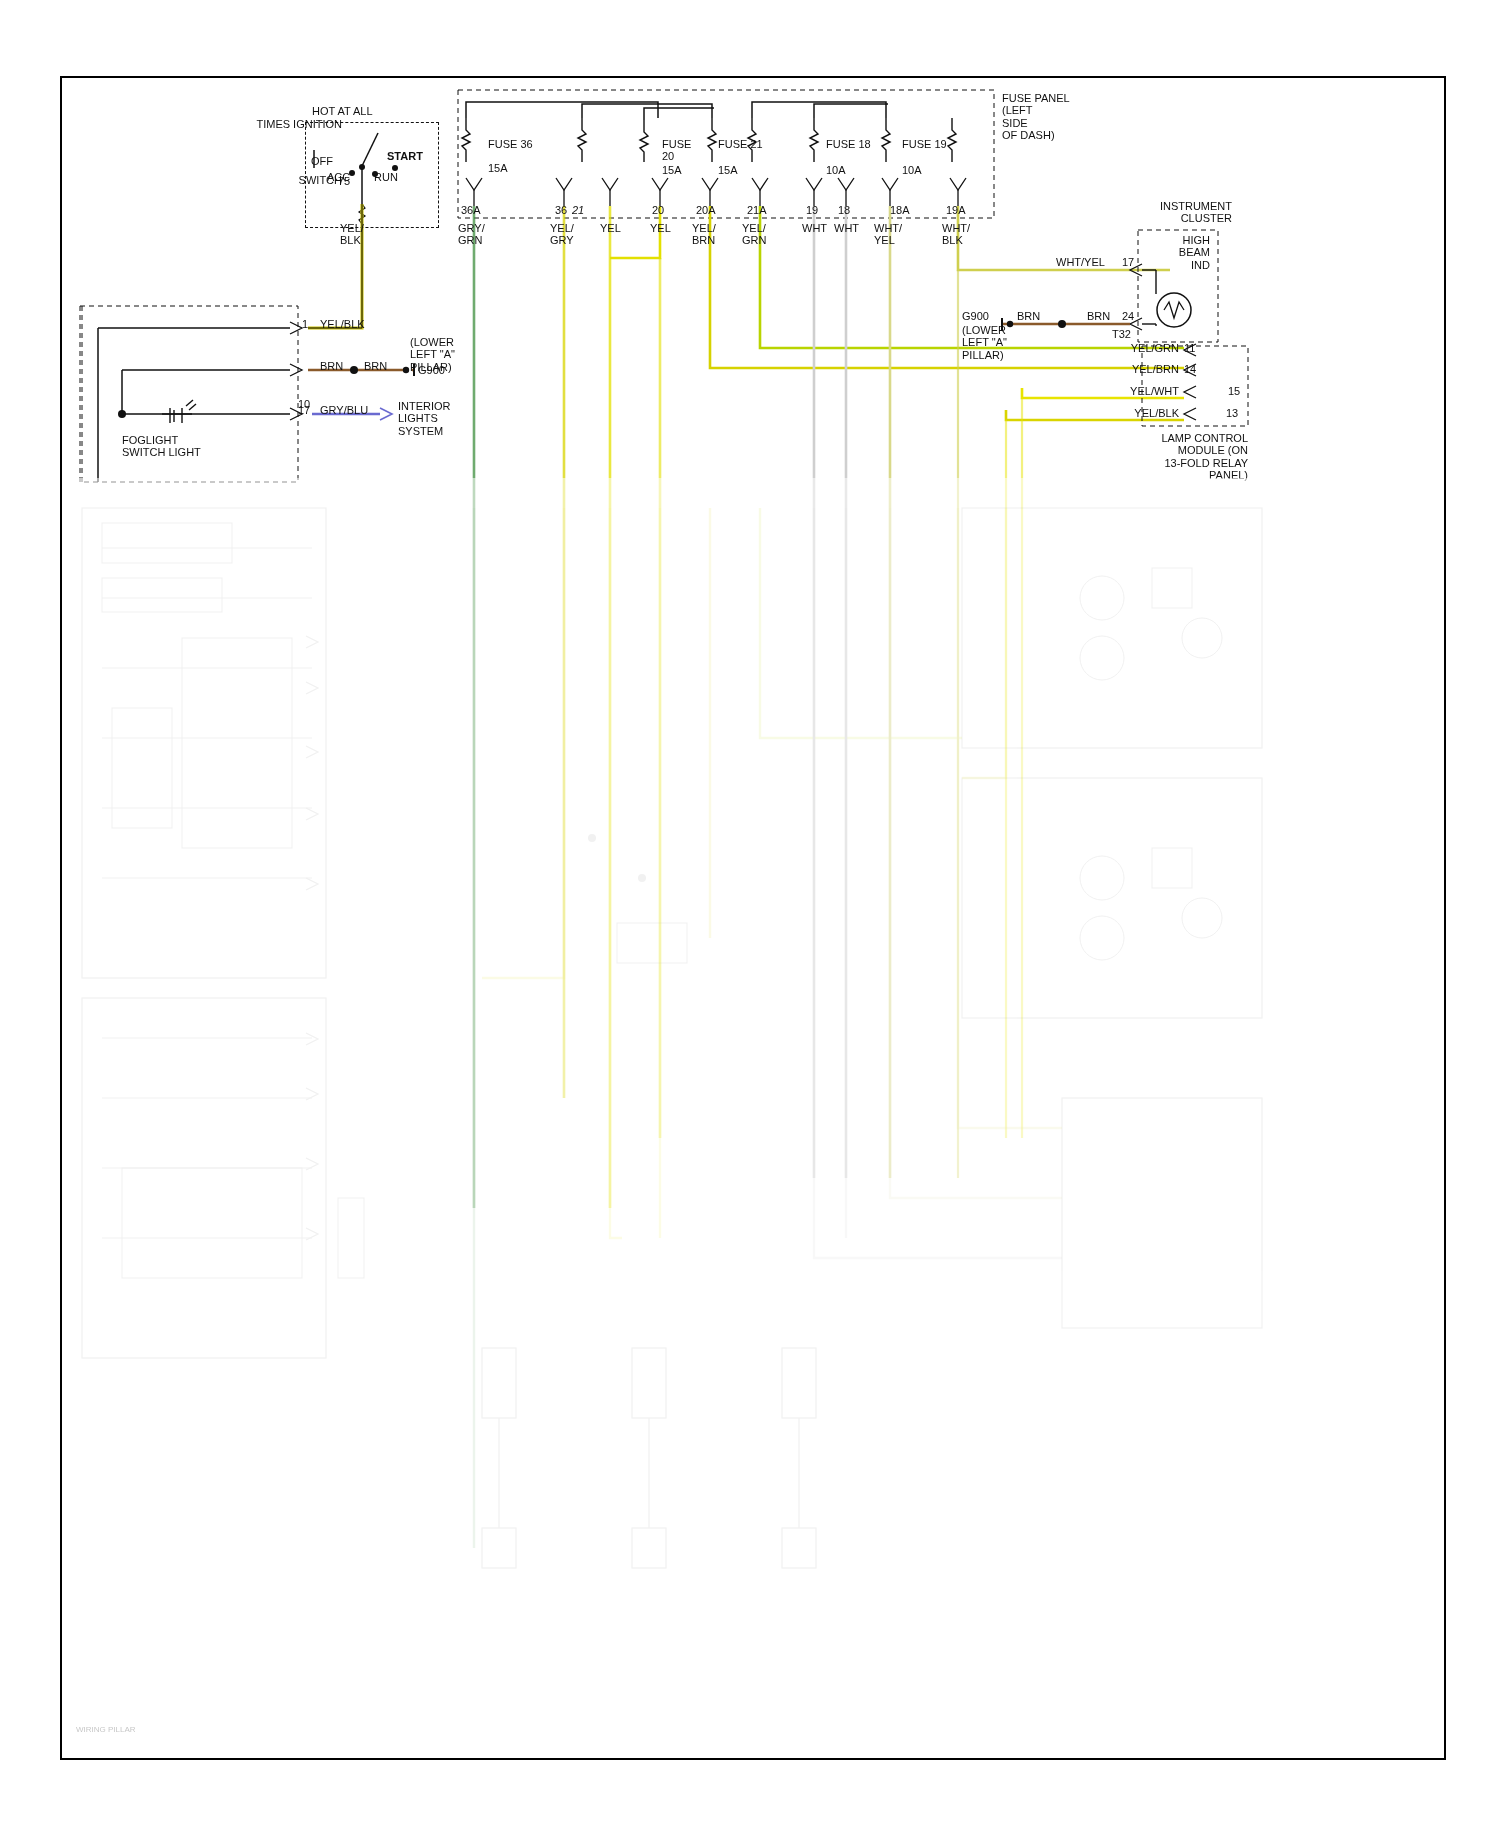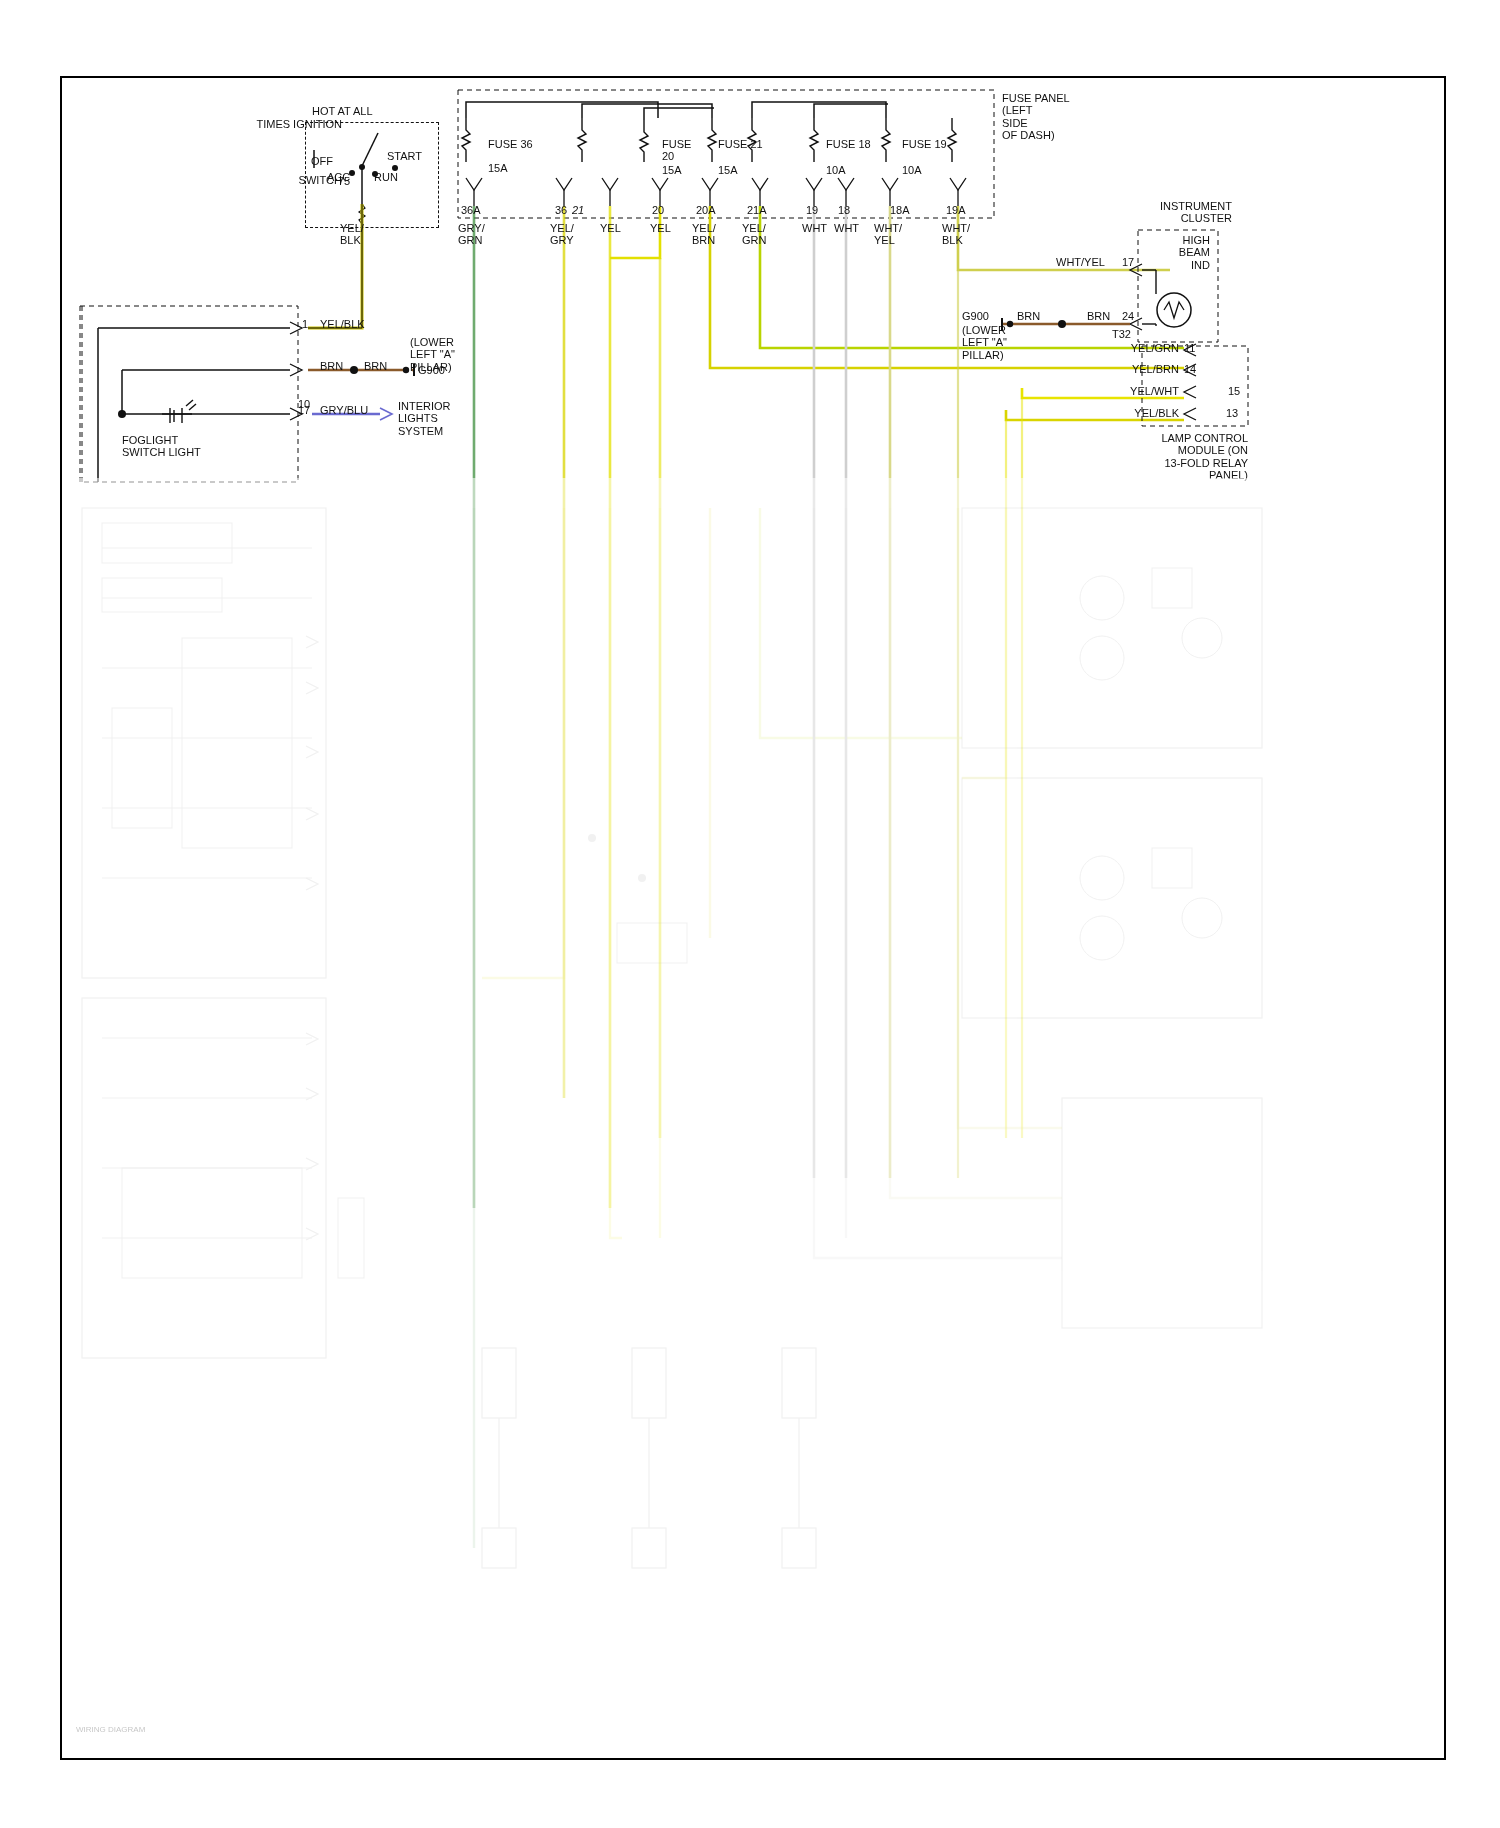--- a/index.html
+++ b/index.html
@@ -23,21 +23,21 @@
   <div id="sheet">
 
     <div class="lbl r" style="left:100px;top:40px;width:180px;">TIMES IGNITION</div>
     <div class="lbl r" style="left:100px;top:53px;width:180px;margin-top:43px;">SWITCH</div>
     <div class="lbl" style="left:250px;top:27px;">HOT AT ALL</div>
 
     <div class="dash-box" style="left:243px;top:44px;width:132px;height:104px;"></div>
     <div class="lbl" style="left:249px;top:77px;">OFF</div>
     <div class="lbl" style="left:265px;top:93px;">ACC</div>
     <div class="lbl" style="left:312px;top:93px;">RUN</div>
-    <div class="lbl" style="left:325px;top:72px;">START</div>
+    <div class="lbl" style="left:325px;top:72px;font-weight:bold;">START</div>
     <div class="lbl" style="left:276px;top:97px;">75</div>
 
     <svg width="1382" height="1680">
 
       <line x1="252" y1="72" x2="252" y2="90" stroke="#111" stroke-width="1.5"></line>
       <line x1="300" y1="88" x2="316" y2="55" stroke="#111" stroke-width="1.5"></line>
       <circle cx="300" cy="89" r="3" fill="#111"></circle>
       <circle cx="290" cy="95" r="3" fill="#111"></circle>
       <circle cx="313" cy="96" r="3" fill="#111"></circle>
       <circle cx="333" cy="90" r="3" fill="#111"></circle>
@@ -358,15 +358,15 @@
         <polyline points="784,430 784,1160" fill="none" stroke="#bdbdbd" stroke-width="2.4"></polyline>
         <polyline points="828,430 828,1120 1000,1120" fill="none" stroke="#d0d090" stroke-width="2.4"></polyline>
         <polyline points="896,430 896,1050 1000,1050" fill="none" stroke="#cfcf4e" stroke-width="2.4"></polyline>
         <polyline points="944,430 944,700 900,700" fill="none" stroke="#e8e400" stroke-width="2.4"></polyline>
         <polyline points="960,430 960,430" fill="none" stroke="#e8e400" stroke-width="2.4"></polyline>
       </svg>
     </div>
 
     <div style="position:absolute;left:0;top:400px;width:100%;height:1280px;background:rgba(255,255,255,0.55);pointer-events:none;"></div>
 
-    <div class="lbl tiny" style="left:14px;top:1648px;opacity:.25;">WIRING DIAGRAM</div>
+    <div class="lbl tiny" style="left:14px;top:1648px;opacity:.25;">WIRING PILLAR</div>
   </div>
 </div>
 
 </body></html>

